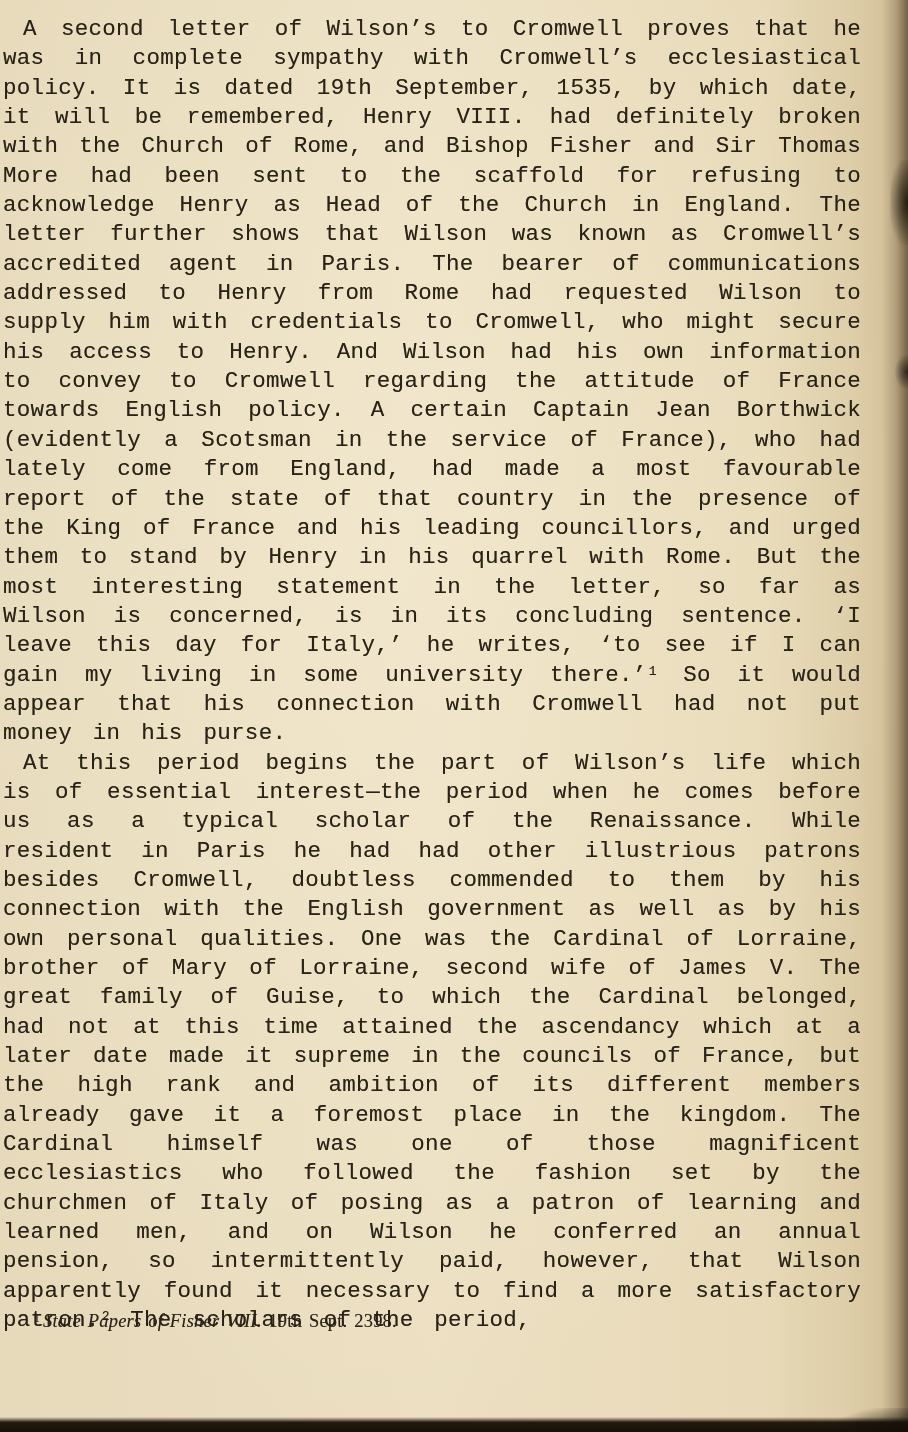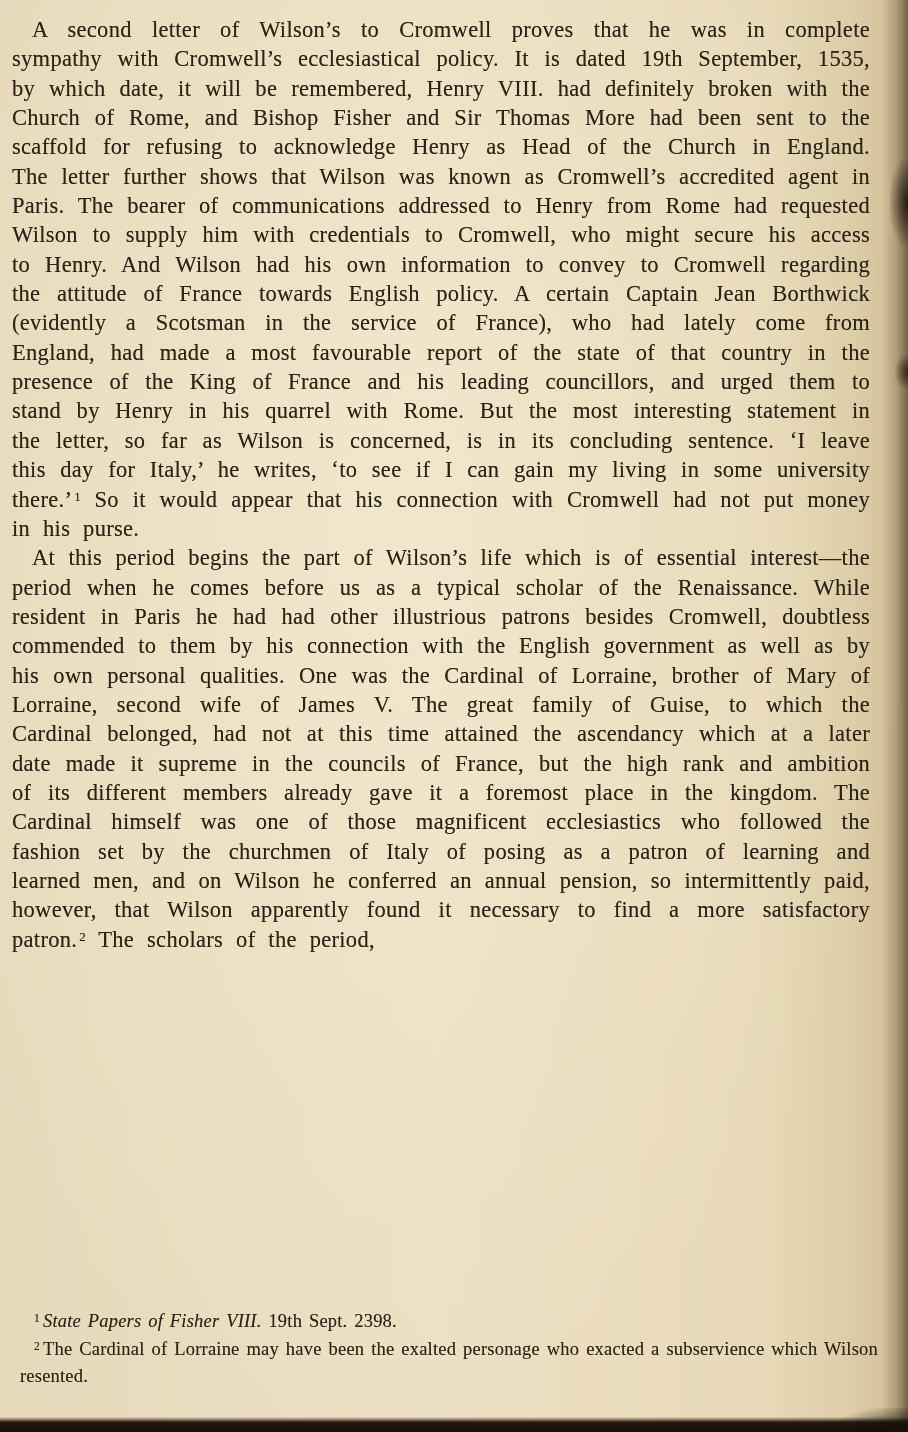--- a/index.html
+++ b/index.html
@@ -16,29 +16,30 @@
   .page {
     position: absolute;
     inset: 0;
     background:
       radial-gradient(ellipse at 42% 38%, rgba(255,250,228,0.30), rgba(0,0,0,0) 72%),
       linear-gradient(90deg, #e7dabb 0%, #ecdfc2 48%, #e8dab8 84%, #ddcda7 94%, #cdb990 100%);
   }
   .body-text {
     position: absolute;
     top: 15px;
-    left: 12px;
+    left: 3px;
     width: 858px;
     font-size: 22.5px;
     line-height: 29.35px;
     letter-spacing: 0.3px;
     word-spacing: 7px;
     text-align: justify;
     color: #282217;
     text-shadow: 0 0 0.5px rgba(50,38,22,0.45);
+    font-family: Liberation Mono, monospace;
   }
   .para {
     margin: 0;
     text-indent: 20px;
   }
   sup.ref {
     font-size: 13px;
     line-height: 0;
     vertical-align: 6px;
     letter-spacing: 0;
@@ -120,21 +121,20 @@
 
 <div class="page">
 
   <div class="body-text">
     <p class="para"><span>A second letter of Wilson’s to Cromwell proves that he was in complete sympathy with Cromwell’s ecclesiastical policy. It is dated 19th September, 1535, by which date, it will be remembered, Henry VIII. had definitely broken with the Church of Rome, and Bishop Fisher and Sir Thomas More had been sent to the scaffold for refusing to acknowledge Henry as Head of the Church in England. The letter further shows that Wilson was known as Cromwell’s accredited agent in Paris. The bearer of communications addressed to Henry from Rome had requested Wilson to supply him with credentials to Cromwell, who might secure his access to Henry. And Wilson had his own information to convey to Cromwell regarding the attitude of France towards English policy. A certain Captain Jean Borthwick (evidently a Scotsman in the service of France), who had lately come from England, had made a most favourable report of the state of that country in the presence of the King of France and his leading councillors, and urged them to stand by Henry in his quarrel with Rome. But the most interesting statement in the letter, so far as Wilson is concerned, is in its concluding sentence. ‘I leave this day for Italy,’ he writes, ‘to see if I can gain my living in some university there.’</span><sup class="ref">1</sup><span> So it would appear that his connection with Cromwell had not put money in his purse.</span></p>
     <p class="para"><span>At this period begins the part of Wilson’s life which is of essential interest—the period when he comes before us as a typical scholar of the Renaissance. While resident in Paris he had had other illustrious patrons besides Cromwell, doubtless commended to them by his connection with the English government as well as by his own personal qualities. One was the Cardinal of Lorraine, brother of Mary of Lorraine, second wife of James V. The great family of Guise, to which the Cardinal belonged, had not at this time attained the ascendancy which at a later date made it supreme in the councils of France, but the high rank and ambition of its different members already gave it a foremost place in the kingdom. The Cardinal himself was one of those magnificent ecclesiastics who followed the fashion set by the churchmen of Italy of posing as a patron of learning and learned men, and on Wilson he conferred an annual pension, so intermittently paid, however, that Wilson apparently found it necessary to find a more satisfactory patron.</span><sup class="ref">2</sup><span> The scholars of the period,</span></p>
   </div>
 
   <div class="footnotes">
     <p class="footnote"><sup class="fn-marker">1</sup><i>State Papers of Fisher VIII.</i><span> 19th Sept. 2398.</span></p>
-    <p class="footnote"><sup class="fn-marker">2</sup><span>The Cardinal of Lorraine may have been the exalted personage who exacted a subservience which Wilson resented.</span></p>
   </div>
 
   <div class="edge-shadow-right"></div>
   <div class="scan-mark-1"></div>
   <div class="scan-mark-2"></div>
   <div class="bottom-bar"></div>
   <div class="bottom-corner"></div>
 
 </div>
 

